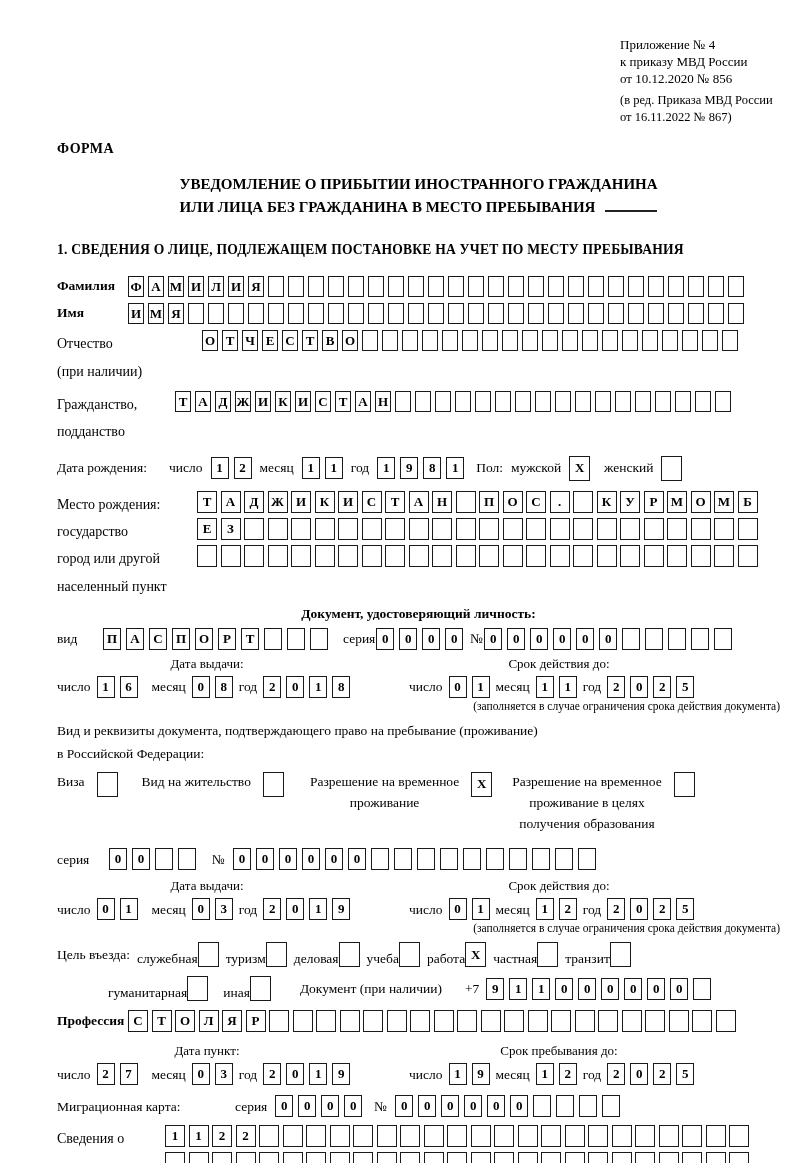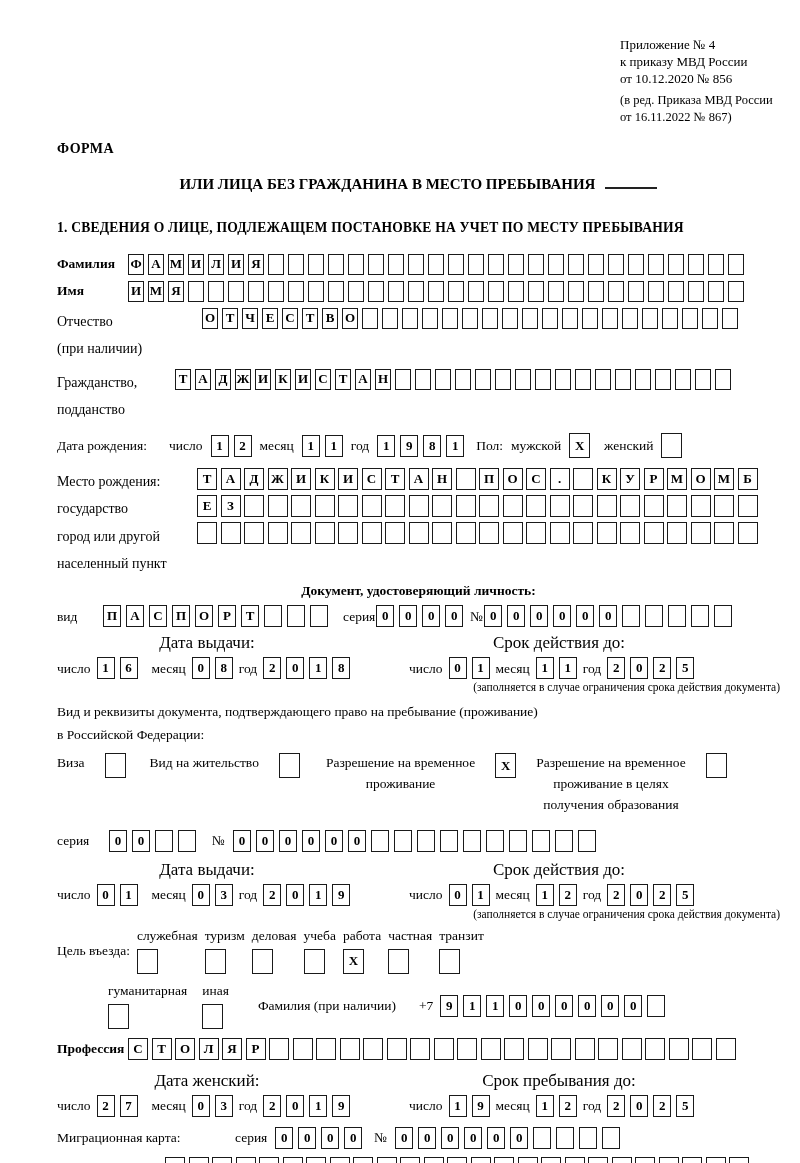--- a/index.html
+++ b/index.html
@@ -32,54 +32,55 @@
 
   .checkbox{box-sizing:content-box;width:19px;height:23px;border:1.5px solid #1a1a1a;flex:none;
             display:inline-flex;align-items:center;justify-content:center;
             font-size:13px;font-weight:600;}
 
   
   .dpair{display:flex;margin-bottom:2px;}
   .dhalf{flex:none;}
   .dhalf.left{width:352px;}
   .dhalf.right{width:371px;}
-  .dtitle{font-size:17px;text-align:center;width:300px;margin-bottom:4px;}
+  .dtitle{font-size:13px;text-align:center;width:300px;margin-bottom:4px;}
   .dfields{display:flex;align-items:center;gap:6px;font-size:13.5px;}
   .fine{font-size:11.5px;}
   .fine.right{text-align:right;margin:2px 0 8px 0;}
 
   .center-b{font-weight:bold;font-size:13.5px;text-align:center;margin:4px 0 6px 0;}
   .para{font-size:13.5px;line-height:1.7;}
 
   
   .opts{display:flex;align-items:flex-start;margin:6px 0 14px 0;font-size:13.5px;}
-  .opt{display:flex;align-items:flex-start;gap:20px;}
+  .opt{display:flex;align-items:flex-start;gap:12px;}
   .optlbl{text-align:center;line-height:1.55;}
 
   .purpose-row{display:flex;align-items:center;gap:7px;font-size:13.5px;margin-bottom:9px;flex-wrap:nowrap;}
-  .pr-item{display:flex;align-items:flex-start;gap:5px;flex-direction:column;}
+  .pr-item{display:flex;align-items:flex-end;}
 </style>
 </head>
 <body>
 
 <div class="page">
 
   <div class="appendix">
     <div>Приложение № 4</div>
     <div>к приказу МВД России</div>
     <div>от 10.12.2020 № 856</div>
     <div class="edition">
       <div>(в ред. Приказа МВД России</div>
       <div>от 16.11.2022 № 867)</div>
     </div>
   </div>
 
   <div class="forma">ФОРМА</div>
 
   <div class="title">
+    <div>УВЕДОМЛЕНИЕ О ПРИБЫТИИ ИНОСТРАННОГО ГРАЖДАНИНА</div>
     <div>
       <span>ИЛИ ЛИЦА БЕЗ ГРАЖДАНИНА В МЕСТО ПРЕБЫВАНИЯ</span><span class="title-blank"></span>
     </div>
   </div>
 
   <div class="sec-heading">1. СВЕДЕНИЯ О ЛИЦЕ, ПОДЛЕЖАЩЕМ ПОСТАНОВКЕ НА УЧЕТ ПО МЕСТУ ПРЕБЫВАНИЯ</div>
 
   <div class="frow">
     <span class="lbl w71">Фамилия</span>
     <span class="cells">
@@ -571,21 +572,21 @@
 
   <div class="purpose-row" style="margin-left:51px;">
     <span class="pr-item">
       <span>гуманитарная</span>
       <span class="checkbox"></span>
     </span>
     <span class="pr-item" style="margin-left:8px;">
       <span>иная</span>
       <span class="checkbox"></span>
     </span>
-    <span class="lbl" style="margin-left:22px;">Фамилия (при наличии)</span>
+    <span class="lbl" style="margin-left:22px;">Документ (при наличии)</span>
     <span class="lbl" style="margin-left:16px;">+7</span>
     <span class="cells datecells">
         <span class="cell">9</span>
         <span class="cell">1</span>
         <span class="cell">1</span>
         <span class="cell">0</span>
         <span class="cell">0</span>
         <span class="cell">0</span>
         <span class="cell">0</span>
         <span class="cell">0</span>
@@ -621,21 +622,21 @@
         <span class="cell"></span>
         <span class="cell"></span>
         <span class="cell"></span>
         <span class="cell"></span>
         <span class="cell"></span>
       </span>
   </div>
 
   <div class="dpair">
     <div class="dhalf left">
-      <div class="dtitle">Дата женский:</div>
+      <div class="dtitle">Дата пункт:</div>
       <div class="dfields">
         <span class="lbl">число</span>
         <span class="cells datecells">
             <span class="cell">2</span>
             <span class="cell">7</span>
           </span>
         <span class="lbl" style="margin-left:8px;">месяц</span>
         <span class="cells datecells">
             <span class="cell">0</span>
             <span class="cell">3</span>

